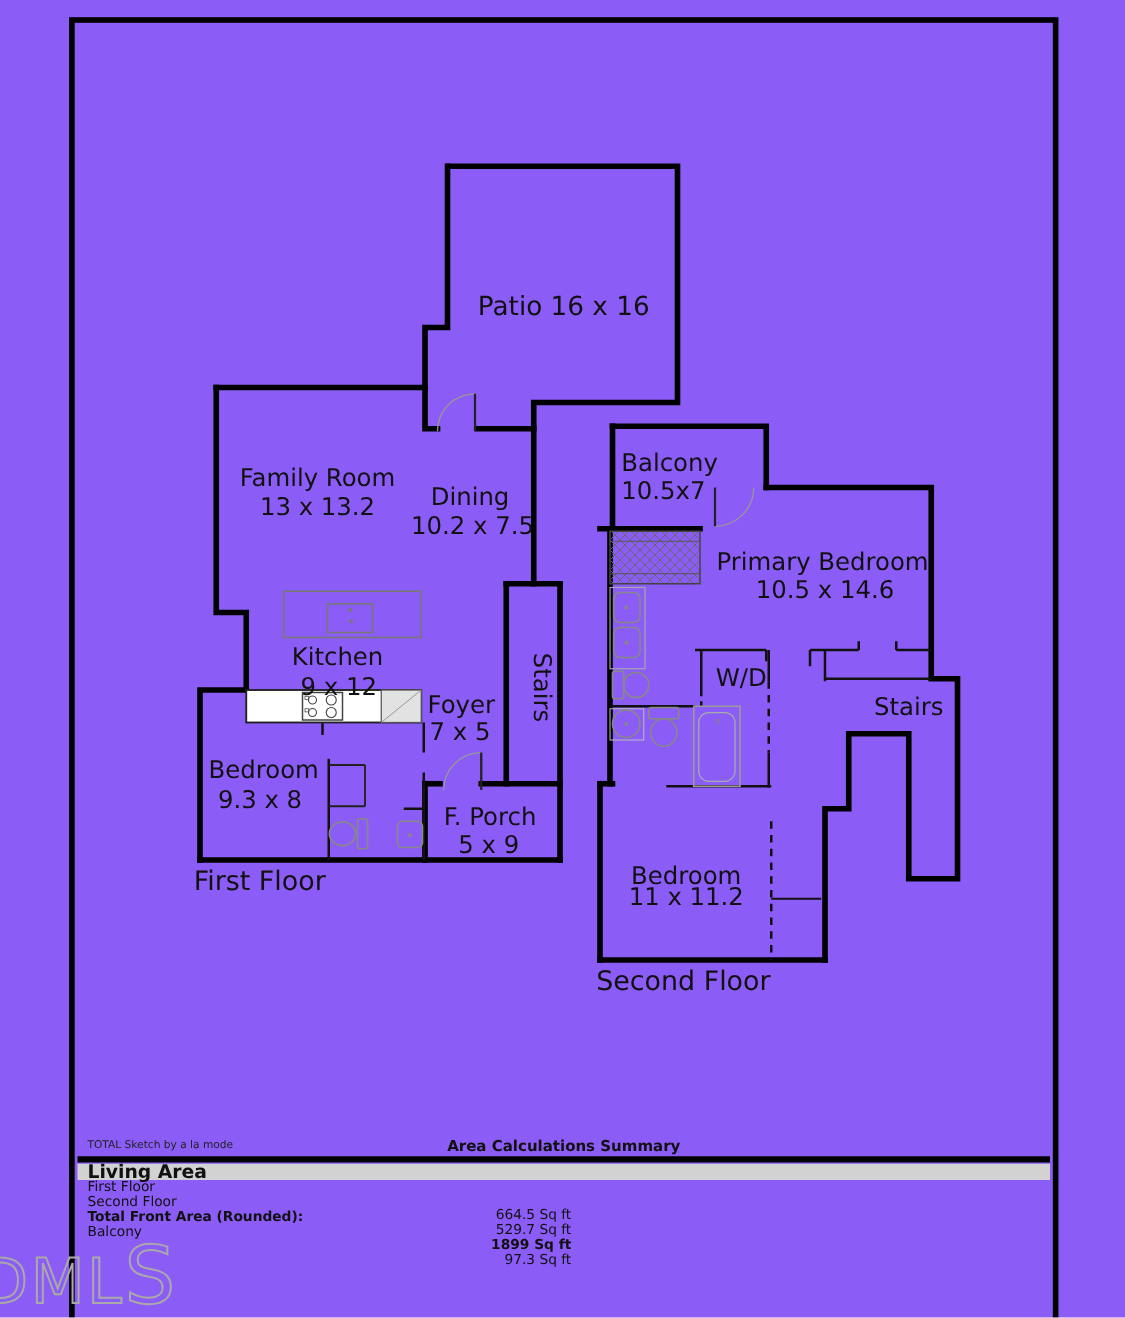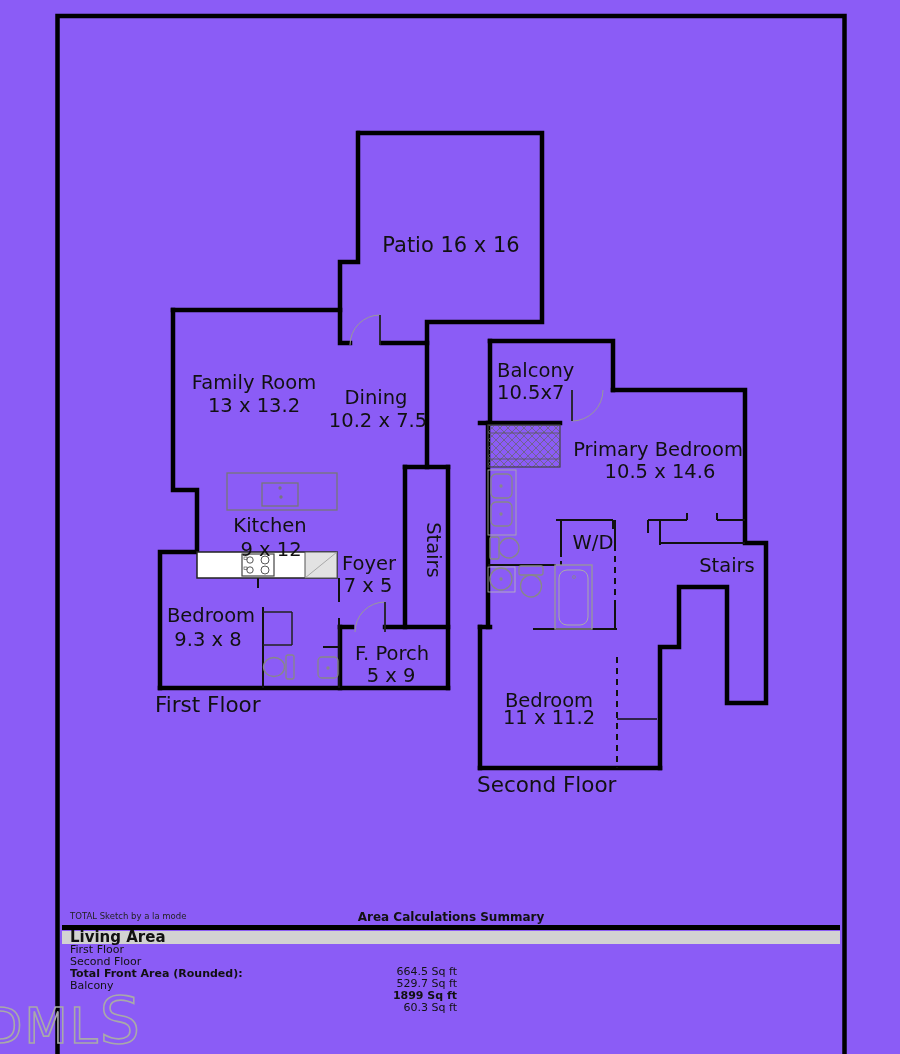--- a/index.html
+++ b/index.html
@@ -236,21 +236,21 @@
       <span class="lbl">Second Floor</span>
       <span class="val">529.7 Sq ft</span>
     </div>
     <div class="trow bold">
       <span class="lbl">Total Front Area (Rounded):</span>
       <span class="val">1899 Sq ft</span>
     </div>
 
     <div class="trow">
       <span class="lbl">Balcony</span>
-      <span class="val">60.3 Sq ft</span>
+      <span class="val">97.3 Sq ft</span>
     </div>
   </div>
 
   <div id="watermark">
     <span class="wm-a">DML</span><span class="wm-b">S</span>
   </div>
 
 </div>
 
 </body></html>

